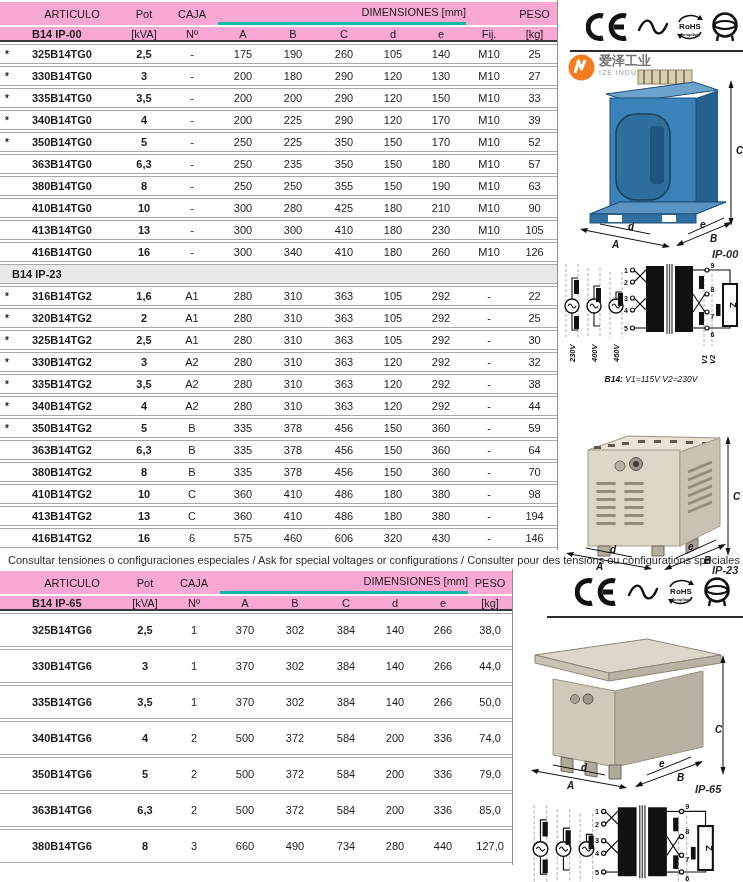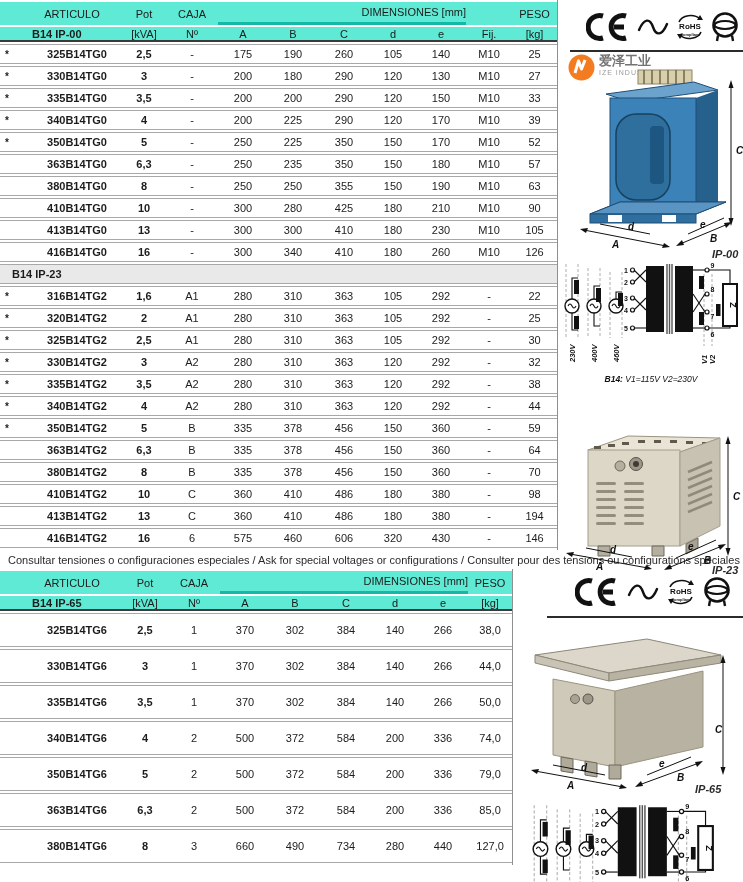--- a/index.html
+++ b/index.html
@@ -10,36 +10,36 @@
     color: #1c1c1c;
   }
   .section { display: flex; }
   .t1wrap { width: 558px; border-right: 1px solid #8f8f8f; }
   .t2wrap { width: 513px; border-right: 1px solid #8f8f8f; }
   table { border-collapse: separate; border-spacing: 0 2px; table-layout: fixed; }
   #table1 { width: 557px; }
   #table2 { width: 512px; }
   th {
     font-weight: normal; font-size: 11px; color: #1c1c1c;
-    background: #5eead4; text-align: center; vertical-align: middle;
+    background: #f9a8d4; text-align: center; vertical-align: middle;
   }
   #table1 thead tr.h1 th, #table2 thead tr.h1 th { height: 23px; }
   #table1 thead tr.h2 th, #table2 thead tr.h2 th { height: 15px; border-bottom: 2px solid #3a3a3a; }
   th.model { font-weight: bold; text-align: left; padding-left: 10px; }
   th.articulo-h { }
   th.dimcell { border-bottom: 3px solid #14b8a6; text-align: right; }
   td {
     font-size: 11px; text-align: center; vertical-align: middle;
     border-top: 1px solid #a8a8a8; border-bottom: 1px solid #a8a8a8;
     background: #fff; color: #1c1c1c;
   }
   #table1 tbody td { height: 20px; }
   #table2 tbody td { height: 34px; }
   td.star { text-align: left; padding-left: 5px; font-weight: bold; font-size: 10px; }
-  td.art  { text-align: center; padding-left: 10px; font-weight: bold; }
+  td.art  { text-align: left; padding-left: 10px; font-weight: bold; }
   td.pot  { font-weight: bold; }
   tr.band td {
     background: #e9e9e9; font-weight: bold; text-align: left;
     padding-left: 12px; height: 15px; font-size: 11px;
   }
   .noteline {
     font-size: 11px; color: #2a2a2a; padding: 4px 0 3px 8px; height: 19px;
     white-space: nowrap; overflow: hidden;
   }
   .rp { position: relative; flex: 1; }

